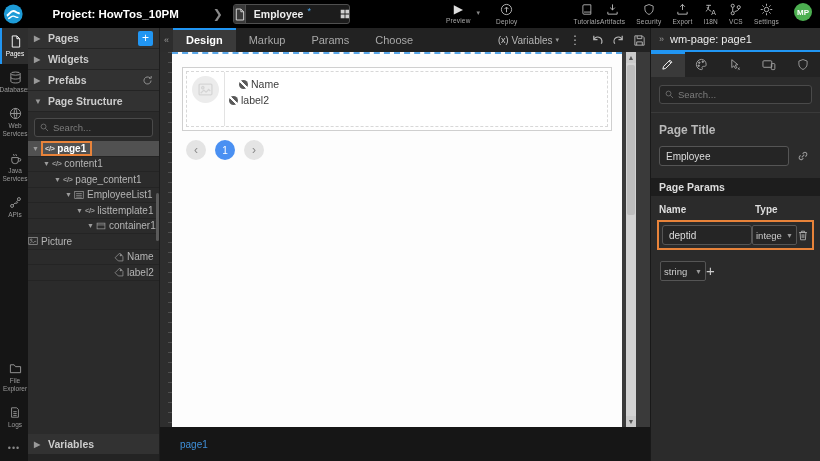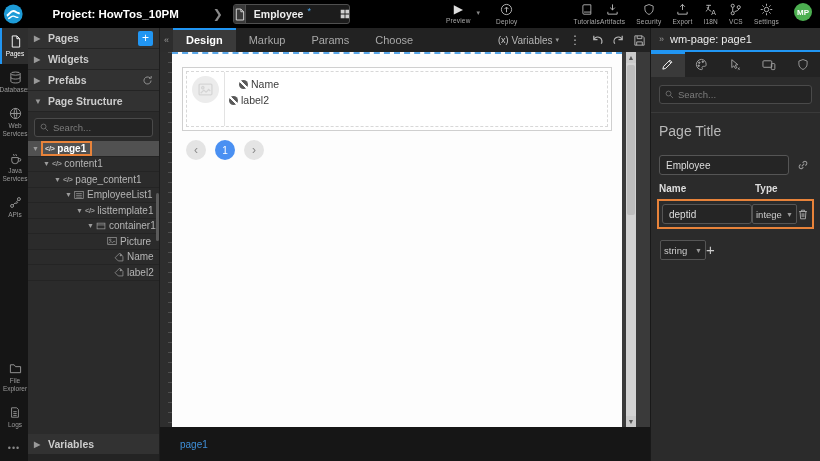--- a/index.html
+++ b/index.html
@@ -118,21 +118,21 @@
   .rp-collapse { color:#999; font-size:9px; cursor:pointer; }
   .rp-title { color:#eee; font-size:11px; }
   .rp-tabs { height:25px; background:#232323; display:flex; flex:0 0 auto; }
   .rp-tab { flex:1; display:flex; align-items:center; justify-content:center; color:#a5a5a5; cursor:pointer; }
   .rp-tab.active { background:#3a3a3a; color:#fff; box-shadow:inset 0 2px 0 var(--accent-blue,#2196f3); }
   .rp-search { margin:8px 8px 6px; height:19px; background:#242424; border:1px solid #4a4a4a; border-radius:3px;
     display:flex; align-items:center; padding:0 5px; gap:4px; flex:0 0 auto; }
   .rp-search input { flex:1; min-width:0; background:transparent; border:none; outline:none; color:#bbb; font-size:9.5px; }
   .rp-search input::placeholder { color:#7d7d7d; }
   .rp-divider { height:1px; background:#3a3a3a; margin:2px 0 6px; }
-  .rp-label { color:#b9b9b9; font-size:14px; margin:4px 8px 16px; }
+  .rp-label { color:#b9b9b9; font-size:12px; margin:4px 8px 9px;font-weight:bold; }
   .rp-titlerow { display:flex; align-items:center; gap:8px; margin:0 8px; }
   .rp-input { height:20px; background:#252525; border:1px solid #555; border-radius:3px; color:#ddd;
     font-size:10px; padding:0 6px; outline:none; font-family:"Liberation Sans",sans-serif; }
   .rp-input::placeholder { color:#777; }
   .ti-input { width:130px; }
   .link-ic { color:#999; cursor:pointer; }
   .params-header { height:18px; background:#1d1d1d; color:#ddd; font-size:10.5px; font-weight:bold;
     display:flex; align-items:center; padding-left:8px; margin-top:12px; flex:0 0 auto; }
   .param-cols { display:flex; color:#ddd; font-size:10px; font-weight:bold; margin:8px 8px 5px; }
   .param-cols .c1 { width:96px; }
@@ -364,21 +364,21 @@
         <span>listtemplate1</span>
       </div>
       <div class="tree-row" style="padding-left:59px;">
         <span class="tw">▼</span>
         <svg class="ti" width="10" height="10" viewBox="0 0 14 14" fill="none" stroke="currentColor">
             <rect x="1.5" y="3" width="11" height="8"></rect>
             <path d="M1.5 5.5h11"></path>
           </svg>
         <span>container1</span>
       </div>
-      <div class="tree-row" style="padding-left:79px;">
+      <div class="tree-row" style="">
         <svg class="ti" width="10" height="10" viewBox="0 0 14 14" fill="none" stroke="currentColor">
             <rect x="1" y="2" width="12" height="10"></rect>
             <circle cx="4.5" cy="5.3" r="1.1"></circle>
             <path d="M2.5 10.5l3-3 2 2 2.5-2.5 1.5 1.5"></path>
           </svg>
         <span>Picture</span>
       </div>
       <div class="tree-row" style="padding-left:86px;">
         <svg class="ti" width="10" height="10" viewBox="0 0 14 14" fill="none" stroke="currentColor">
             <path d="M1.5 6L6 1.5h6.5V8L8 12.5z" transform="rotate(90 7 7)"></path>
@@ -532,20 +532,21 @@
     <div class="rp-label">Page Title</div>
     <div class="rp-titlerow">
       <input class="rp-input ti-input" value="Employee" style="">
       <span class="link-ic">
         <svg width="12" height="12" viewBox="0 0 14 14" fill="none" stroke="currentColor" stroke-width="1.2">
             <path d="M5.5 8.5l3-3"></path>
             <path d="M4.2 6.3L2.9 7.6a2.3 2.3 0 003.2 3.2l1.3-1.3M9.8 7.7l1.3-1.3a2.3 2.3 0 00-3.2-3.2L6.6 4.5"></path>
           </svg>
       </span>
     </div>
+    <div class="params-header">Page Params</div>
     <div class="param-cols">
       <span class="c1">Name</span>
       <span>Type</span>
     </div>
     <div class="param-row highlighted">
       <input class="rp-input pr-name" value="deptid" style="">
       <div class="pr-select">
         <span>intege</span>
         <span class="car">▼</span>
       </div>

